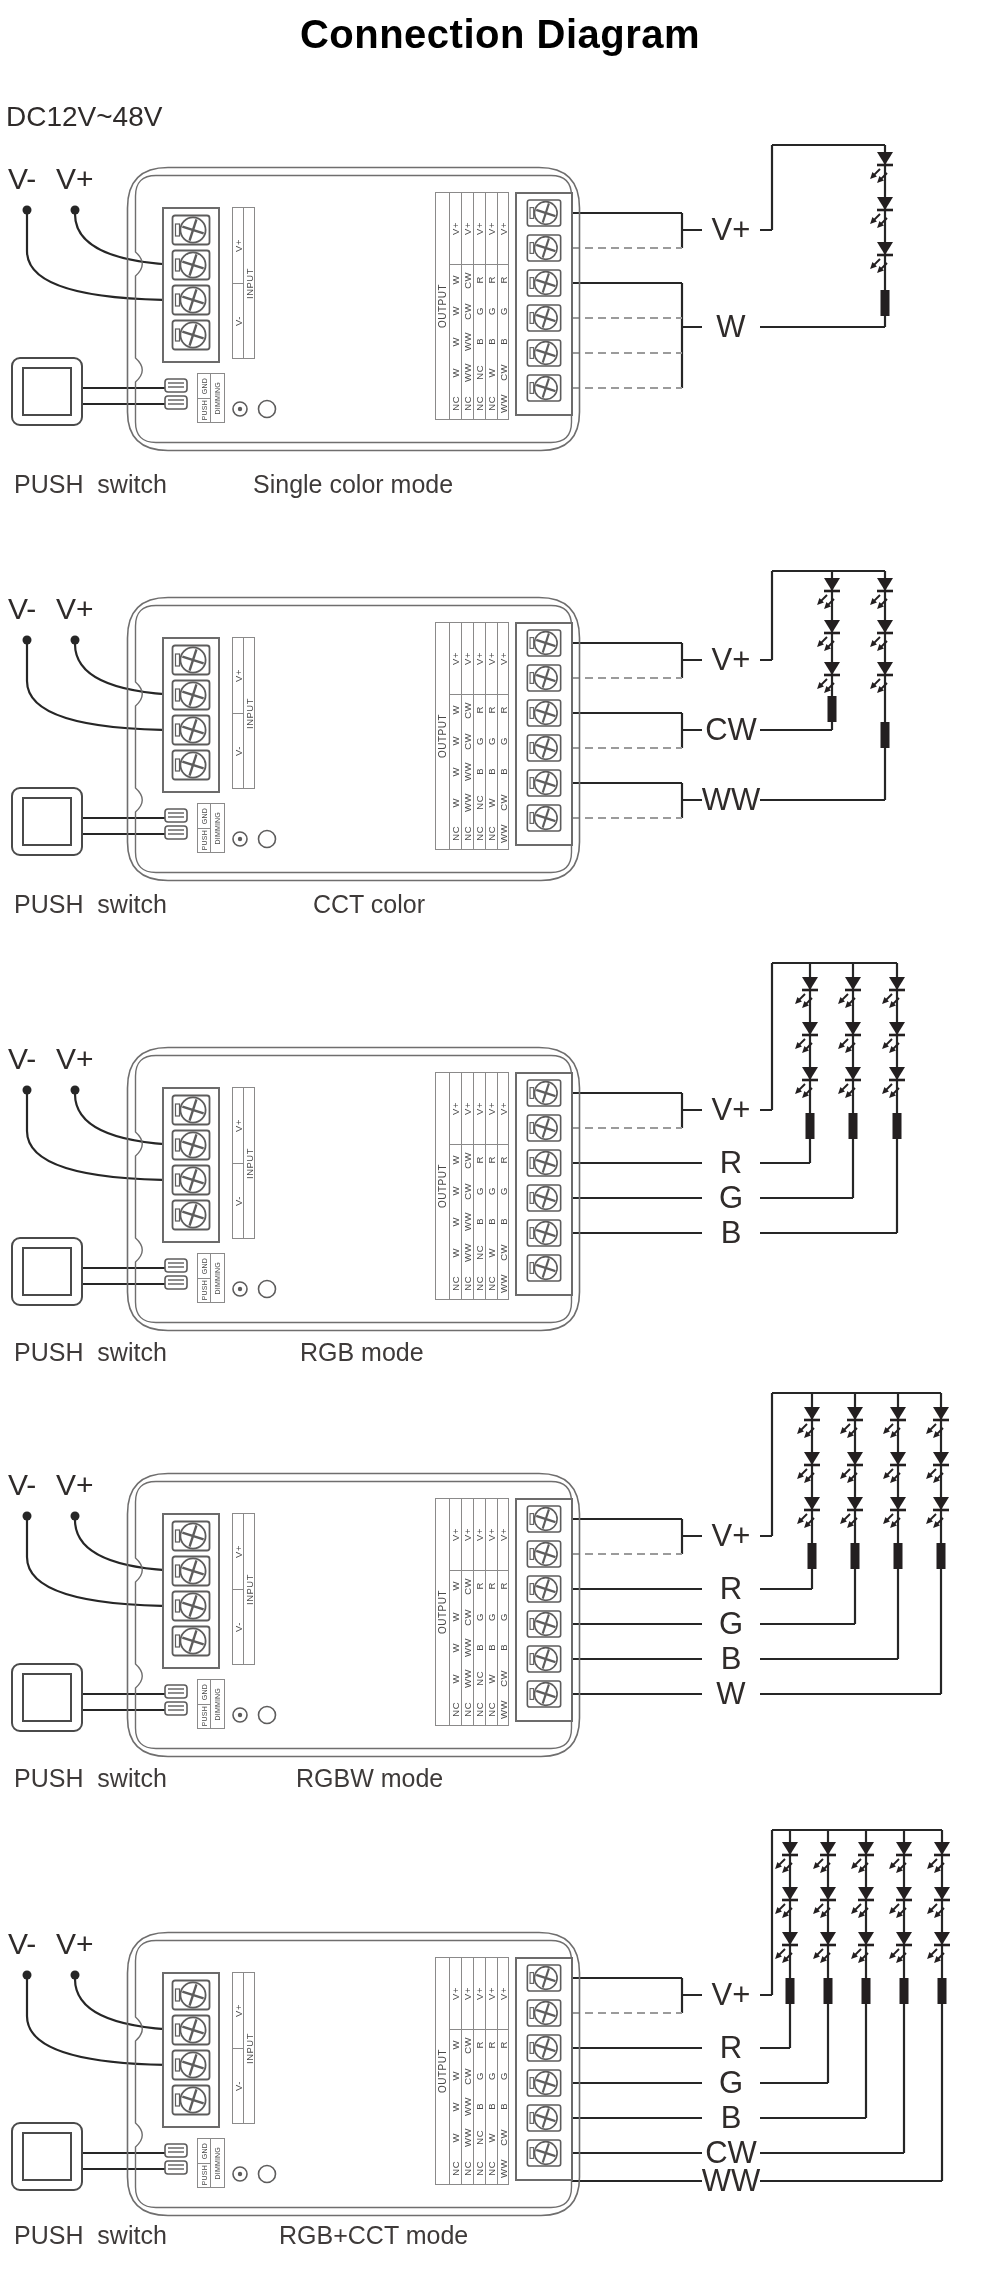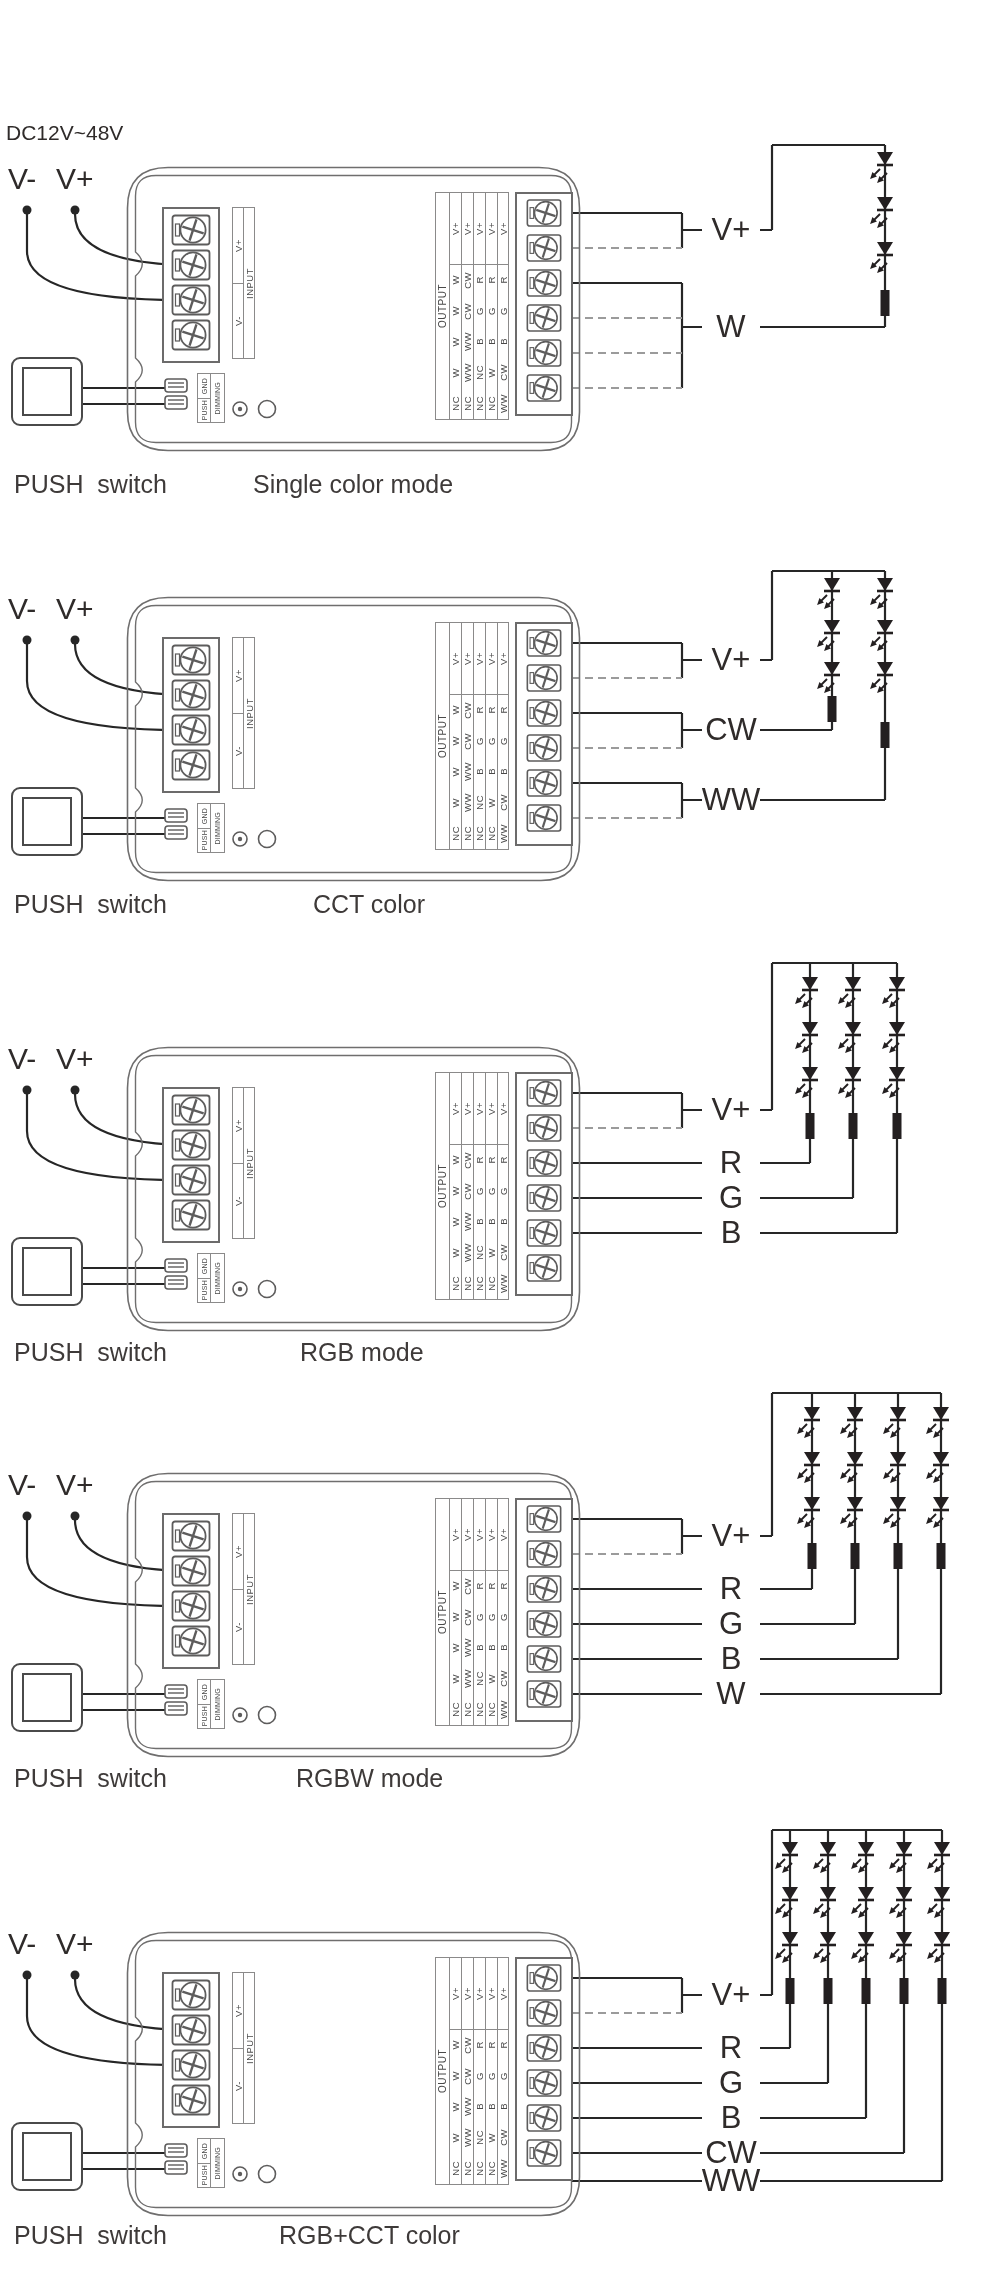--- a/index.html
+++ b/index.html
@@ -1,20 +1,20 @@
 <!DOCTYPE html>
 <html><head>
 <meta charset="utf-8">
 <style>
   html,body { margin:0; padding:0; background:#fff; }
   .page { position:relative; width:1000px; height:2286px; background:#fff;
           font-family:"Liberation Sans", sans-serif; overflow:hidden; }
   .title { position:absolute; top:12px; left:0; width:1000px; text-align:center;
            font-size:40px; font-weight:bold; color:#000; letter-spacing:.5px; }
-  .dc { position:absolute; top:101px; left:6px; font-size:21px; color:#2f2b2a;margin-top:20px; }
+  .dc { position:absolute; top:101px; left:6px; font-size:28px; color:#2f2b2a; }
   .sec { position:absolute; left:0; width:1000px; height:360px; }
   .vlabel { position:absolute; top:-4px; font-size:30px; color:#2f2b2a; }
   .wires { position:absolute; left:0; top:-110px; width:1000px; height:460px; pointer-events:none; }
   .wire { stroke:#262626; stroke-width:2.2; fill:none; }
   .dash { stroke:#9b9b9b; stroke-width:2; fill:none; stroke-dasharray:8 5; }
   .dot  { fill:#262626; }
   .ch { position:absolute; left:661px; width:140px; text-align:center;
         font-size:31px; color:#2f2b2a; line-height:34px; }
   .cap { position:absolute; font-size:25px; color:#3e3a39; white-space:pre; }
   .push-outer { position:absolute; left:11px; top:191px; width:68px; height:65px;
@@ -80,20 +80,21 @@
     </symbol>
     <g id="dimscrew">
       <rect x="1" y="1" width="22" height="13" rx="3" fill="#fff" stroke="#5d5c5c" stroke-width="1.6"></rect>
       <line x1="4" y1="5" x2="20" y2="5" stroke="#5d5c5c" stroke-width="1.4"></line>
       <line x1="4" y1="9" x2="20" y2="9" stroke="#5d5c5c" stroke-width="1.4"></line>
     </g>
   </defs>
 </svg>
 
 <div class="page">
+  <div class="title">Connection Diagram</div>
   <div class="dc">DC12V~48V</div>
 
   <div class="sec" style="top:166px">
     <span class="vlabel" style="left:8px">V-</span>
     <span class="vlabel" style="left:56px">V+</span>
     <svg class="wires" viewBox="0 -110 1000 460">
       <circle class="dot" cx="27" cy="44" r="4.5"></circle>
         <circle class="dot" cx="75" cy="44" r="4.5"></circle>
       <path class="wire" d="M75,48 Q75,95 180,99"></path>
       <path class="wire" d="M27,48 V85 Q27,134 180,134"></path>
@@ -1232,15 +1233,15 @@
     <div class="push-outer">
         <div class="push-inner"></div>
       </div>
     <span class="ch" style="top:47px">V+</span>
     <span class="ch" style="top:100px">R</span>
     <span class="ch" style="top:135px">G</span>
     <span class="ch" style="top:170px">B</span>
     <span class="ch" style="top:205px">CW</span>
     <span class="ch" style="top:233px">WW</span>
     <span class="cap" style="left:14px; top:290px">PUSH  switch</span>
-    <span class="cap" style="left:279px; top:290px">RGB+CCT color</span>
+    <span class="cap" style="left:279px; top:290px">RGB+CCT mode</span>
   </div>
 </div>
 
 </body></html>

